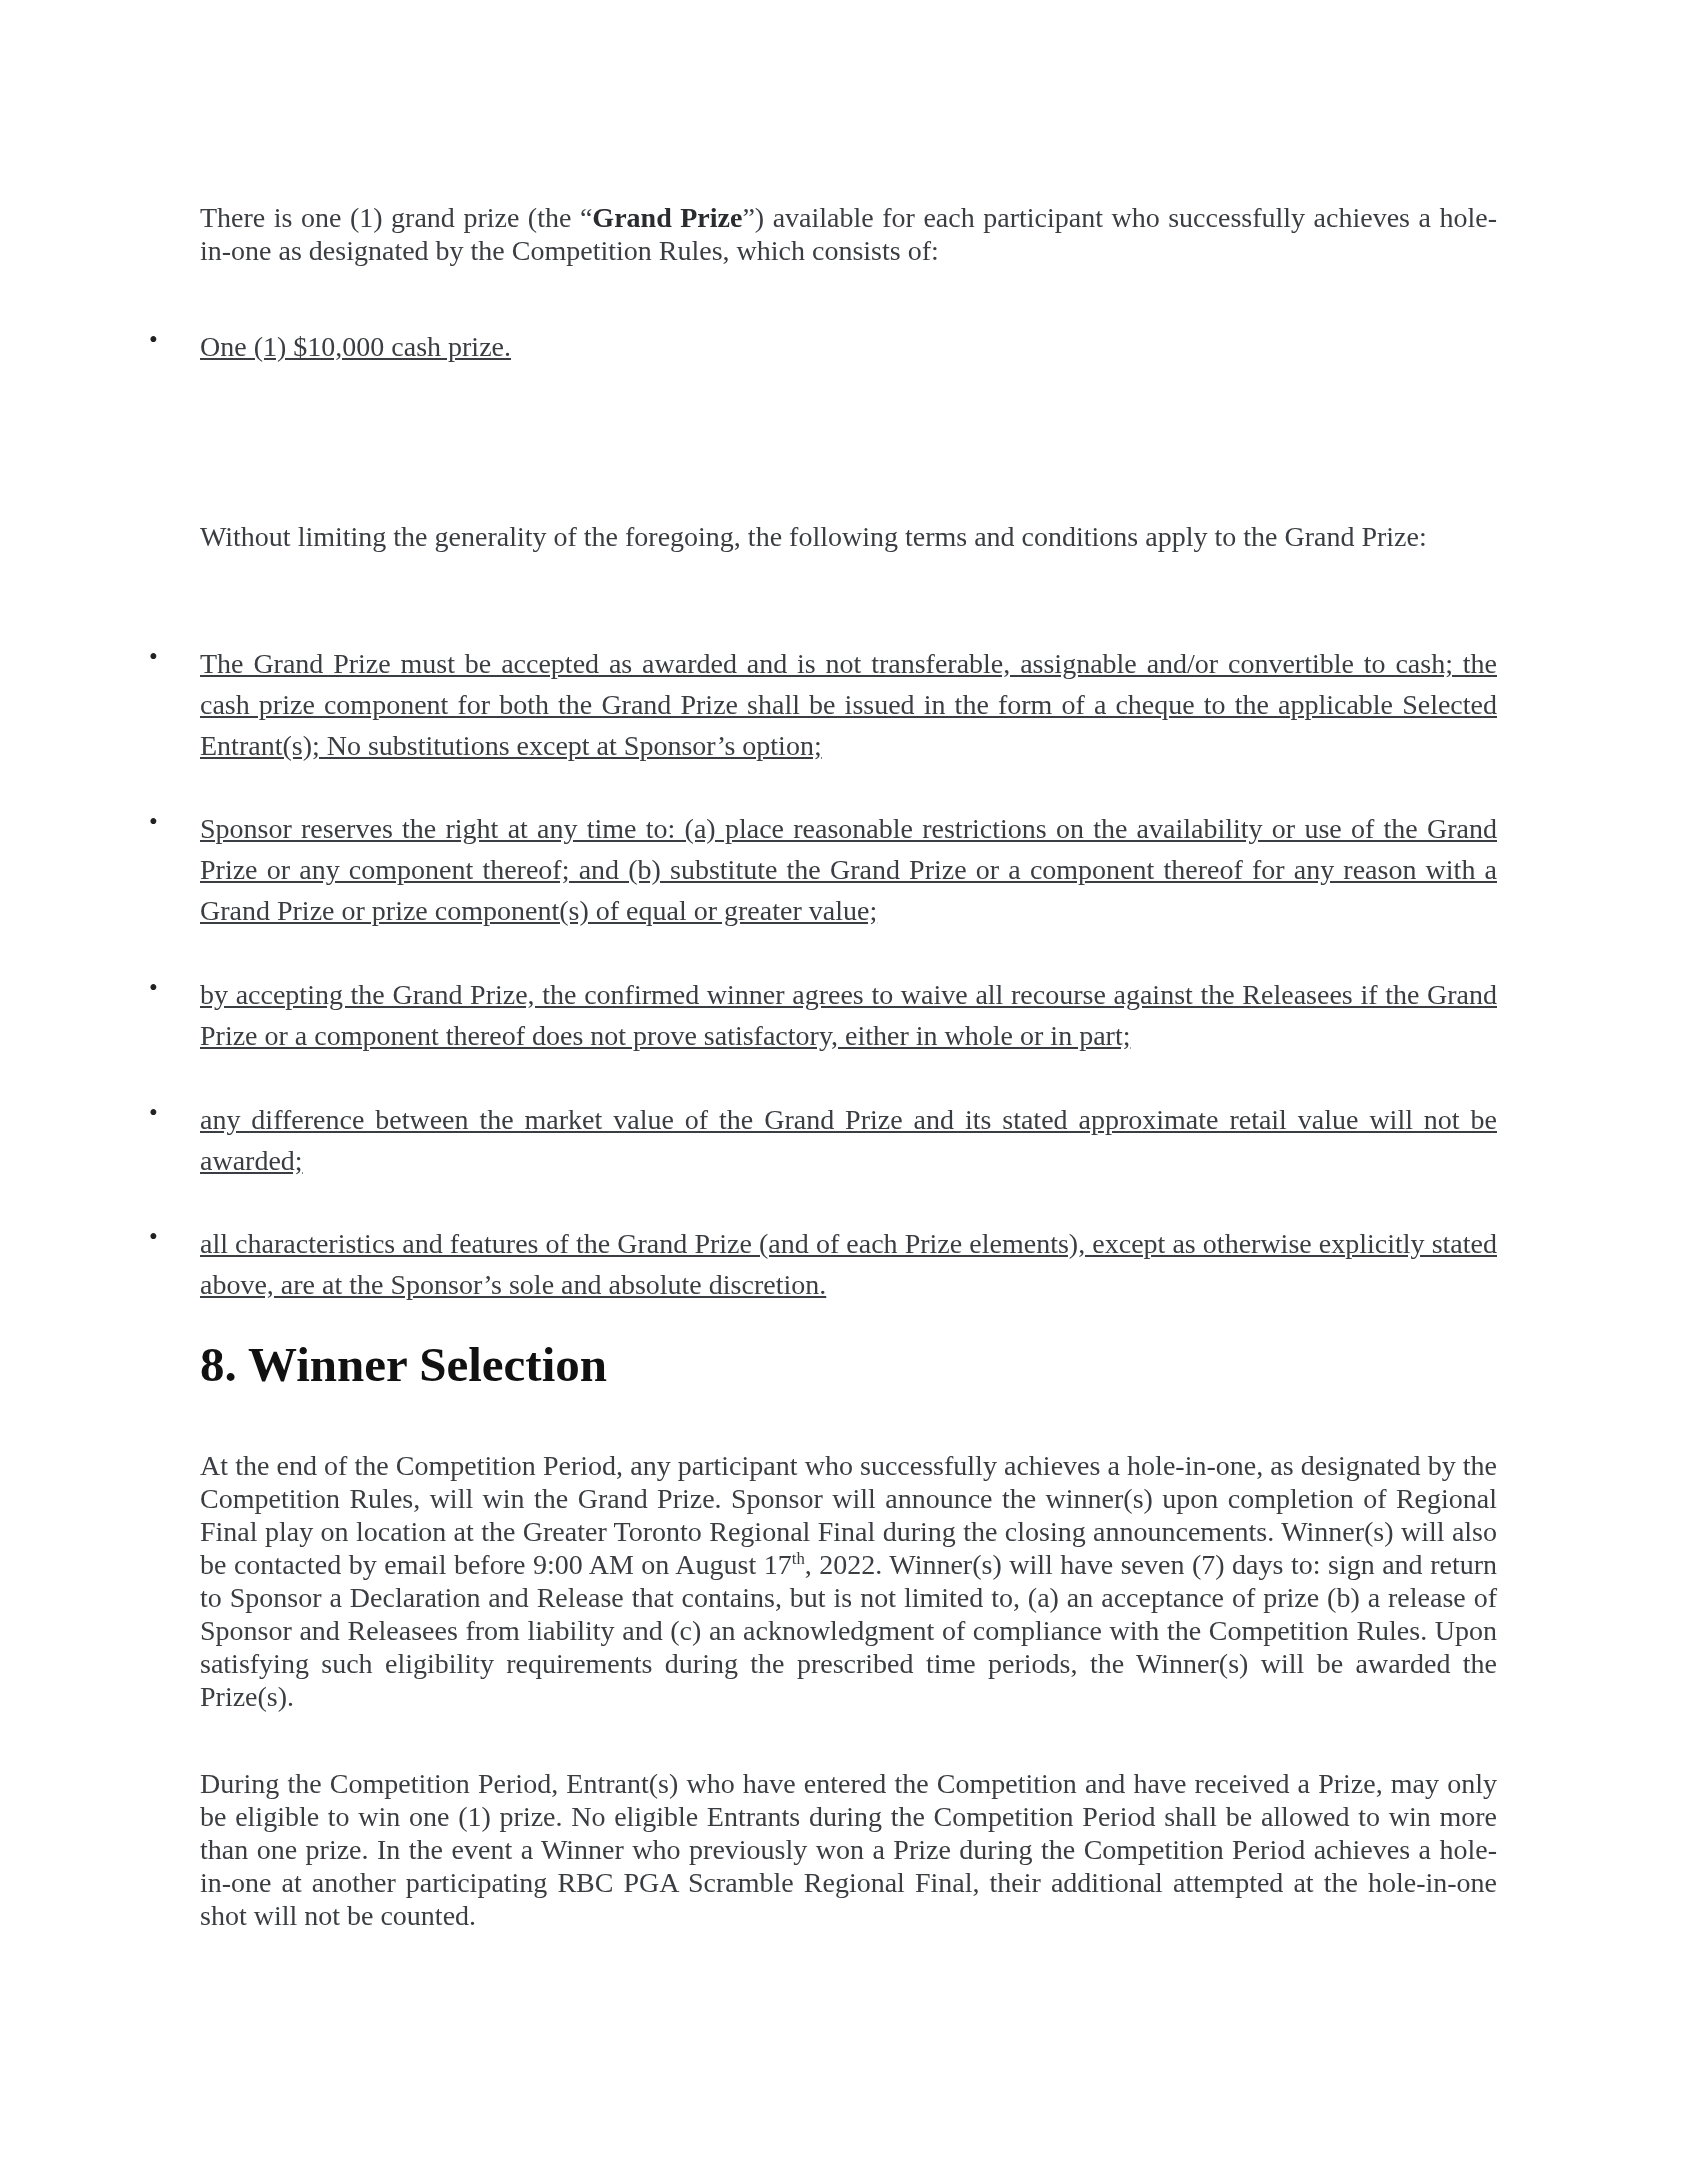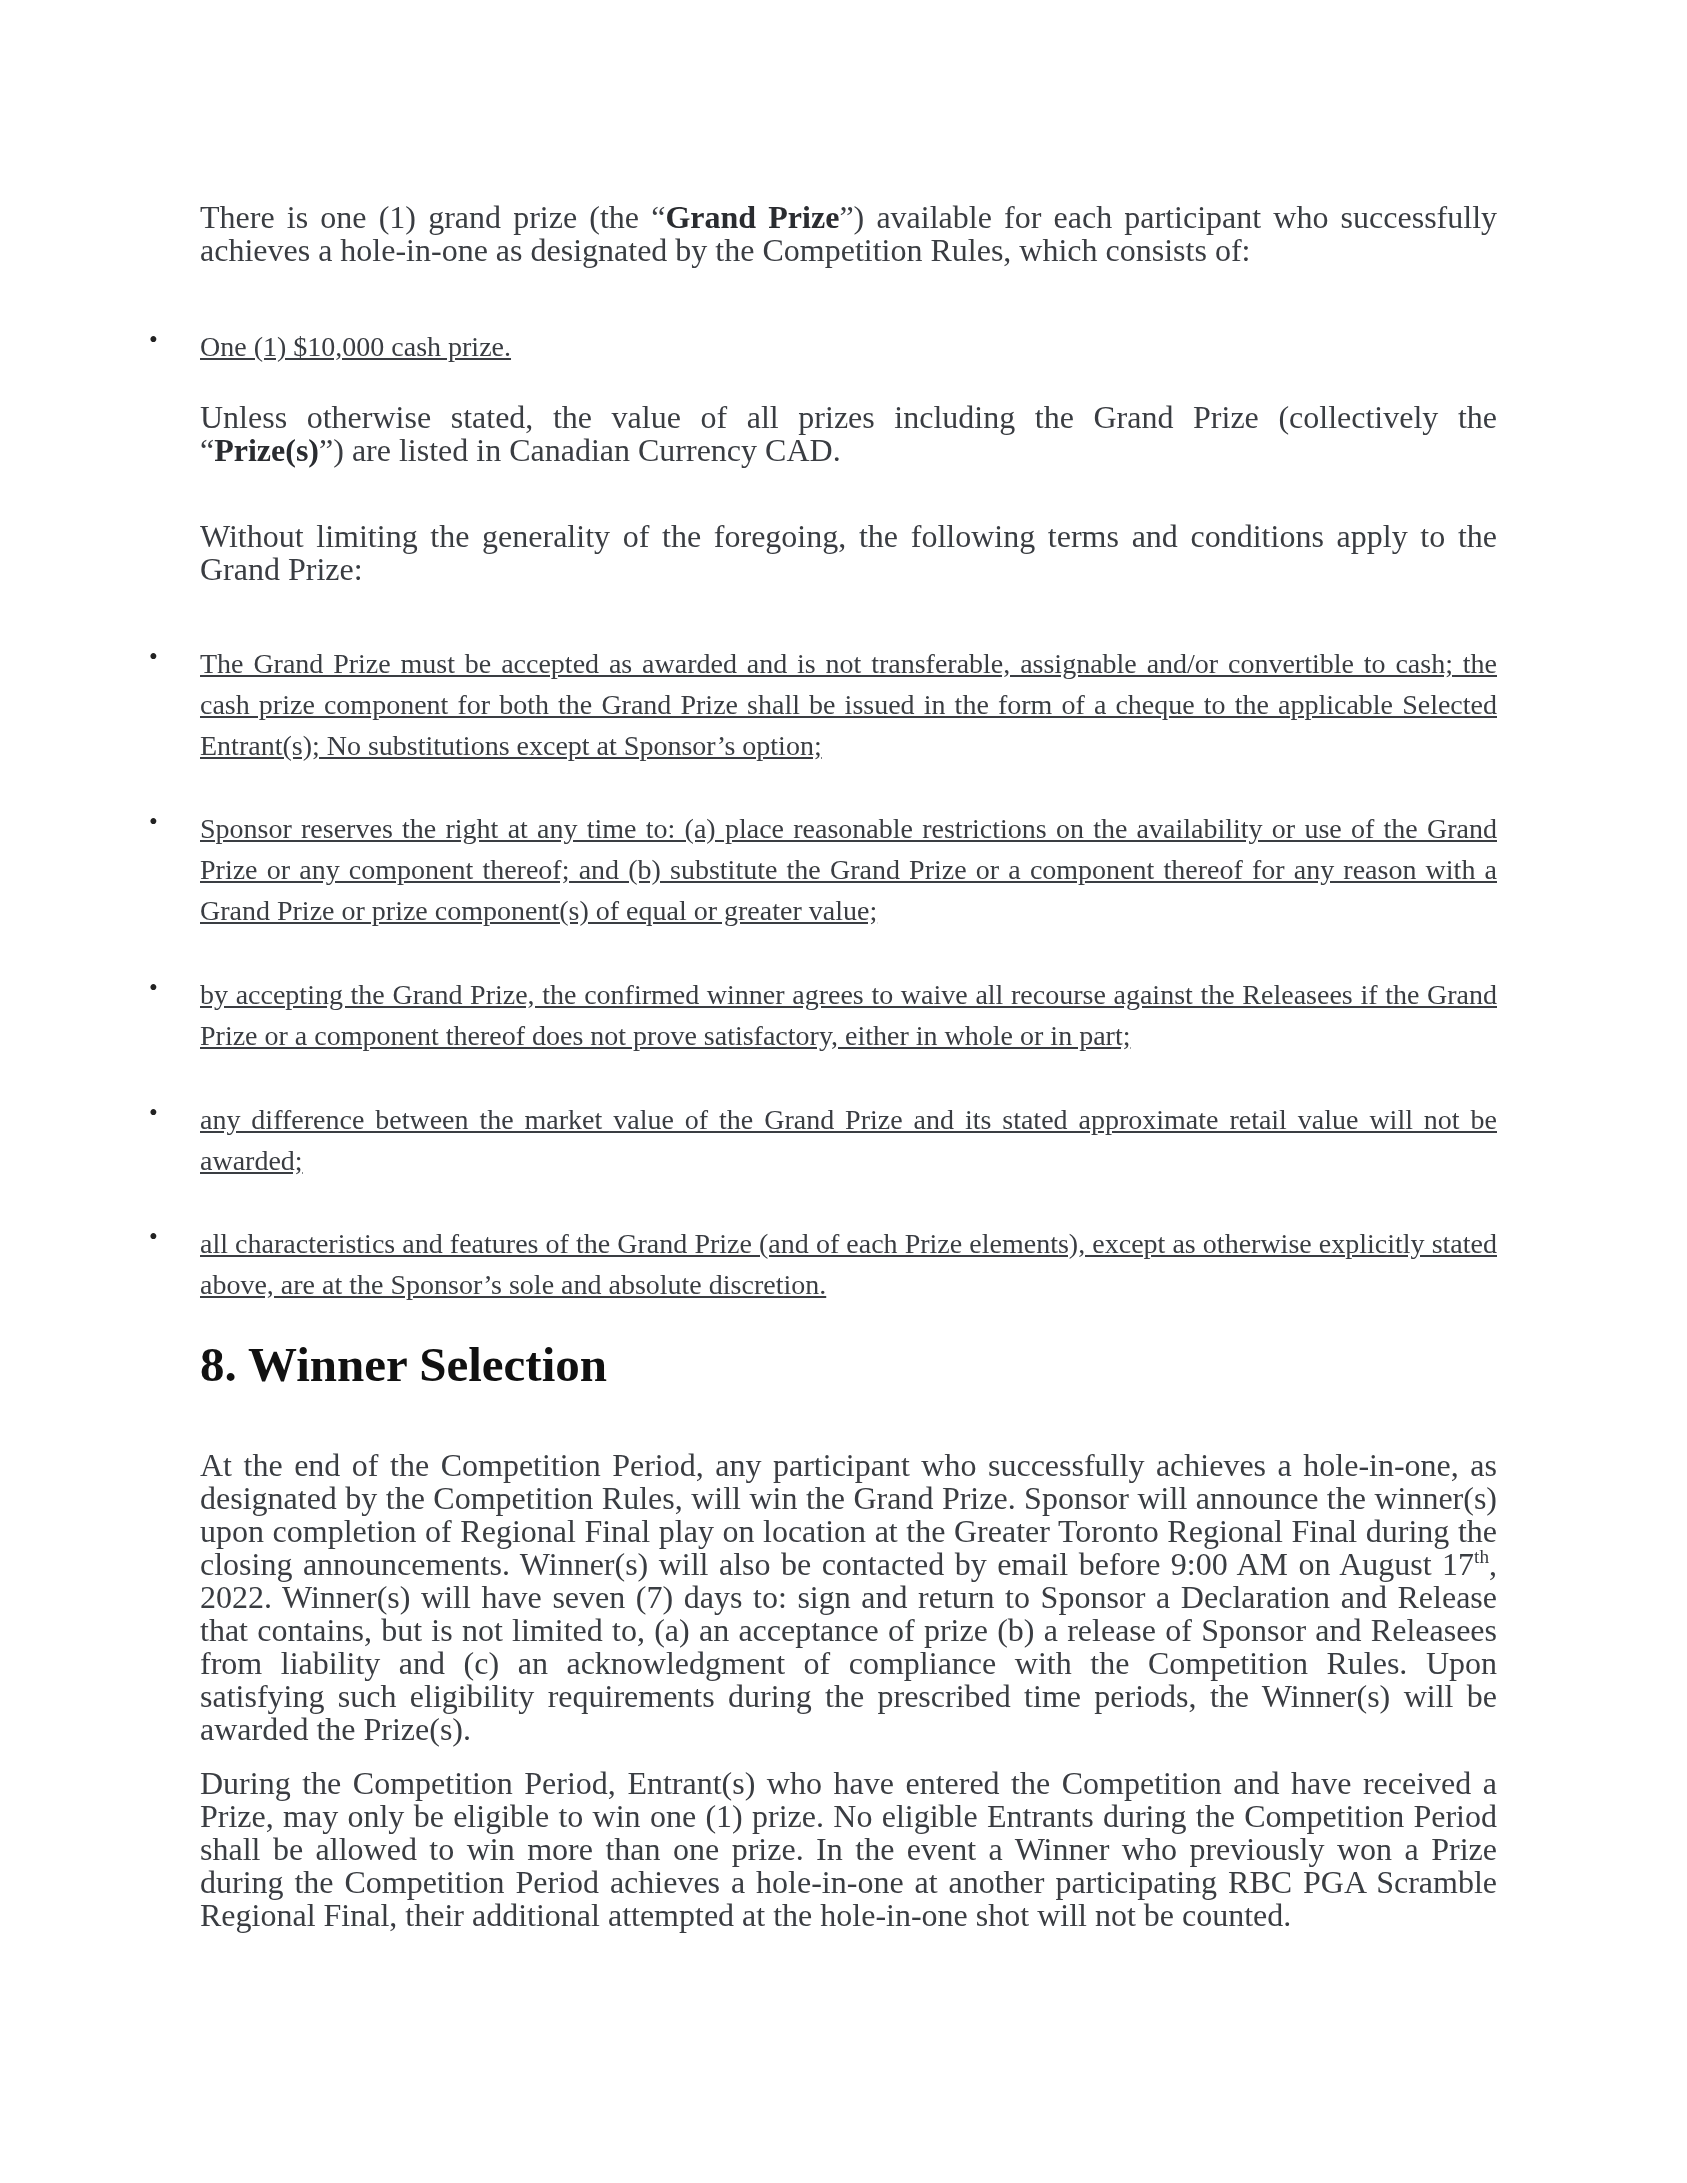--- a/index.html
+++ b/index.html
@@ -4,21 +4,21 @@
   <style>
     html, body { margin: 0; padding: 0; background: #ffffff; }
     body {
       width: 1687px; height: 2183px; position: relative; overflow: hidden;
       font-family: "Liberation Serif", "DejaVu Serif", serif;
       color: #3a3d42;
     }
     .page { position: absolute; left: 0; top: 0; width: 1687px; height: 2183px; }
     .para {
       position: absolute; left: 200px; width: 1297px;
-      font-size: 32px; line-height: 33px; margin: 0;
+      font-size: 28px; line-height: 33px; margin: 0;
       text-align: justify; text-align-last: left;
     }
     .para b { font-weight: bold; color: #2a2c30; }
     .bullet-item { position: absolute; left: 200px; width: 1297px; }
     .bullet-dot {
       position: absolute; left: -51px; top: 0;
       font-size: 25px; color: #222;
     }
     .bullet-text {
       font-size: 28px; line-height: 41px; margin: 0;
@@ -37,21 +37,20 @@
 
 <div class="page">
 
   <p class="para" style="top:201px;"><span>There is one (1) grand prize (the “</span><b>Grand Prize</b><span>”) available for each participant who successfully achieves a hole-in-one as designated by the Competition Rules, which consists of:</span></p>
 
   <div class="bullet-item" style="top:326px;">
     <span class="bullet-dot">•</span>
     <p class="bullet-text">One (1) $10,000 cash prize.</p>
   </div>
 
-  <p class="para" style="top:401px;"><span>Unless otherwise stated, the value of all prizes including the Grand Prize (collectively the “</span><b>Prize(s)</b><span>”) are listed in Canadian Currency CAD.</span></p>
 
   <p class="para" style="top:520px;">Without limiting the generality of the foregoing, the following terms and conditions apply to the Grand Prize:</p>
 
   <div class="bullet-item" style="top:643px;">
     <span class="bullet-dot">•</span>
     <p class="bullet-text">The Grand Prize must be accepted as awarded and is not transferable, assignable and/or convertible to cash; the cash prize component for both the Grand Prize shall be issued in the form of a cheque to the applicable Selected Entrant(s); No substitutions except at Sponsor’s option;</p>
   </div>
 
   <div class="bullet-item" style="top:808px;">
     <span class="bullet-dot">•</span>

